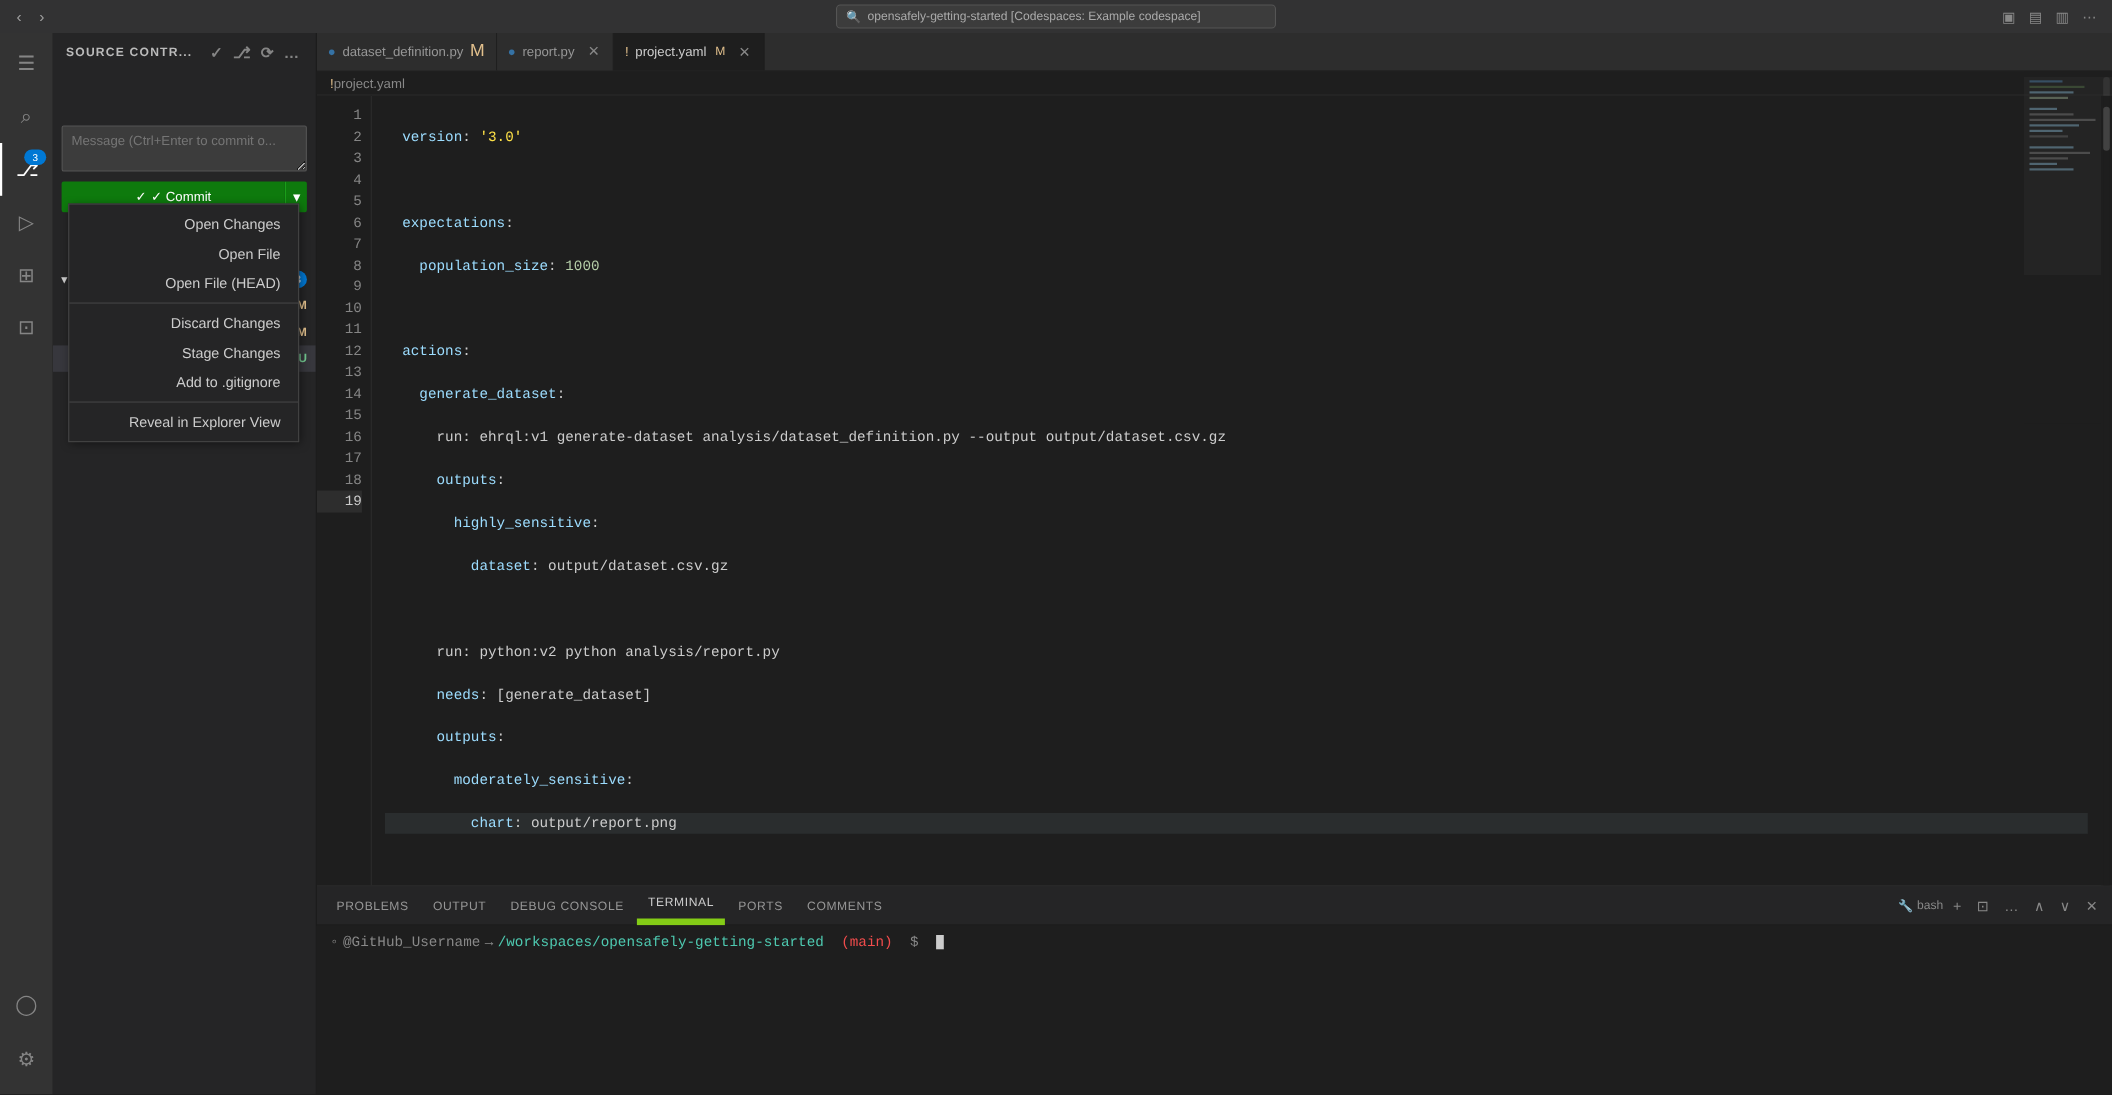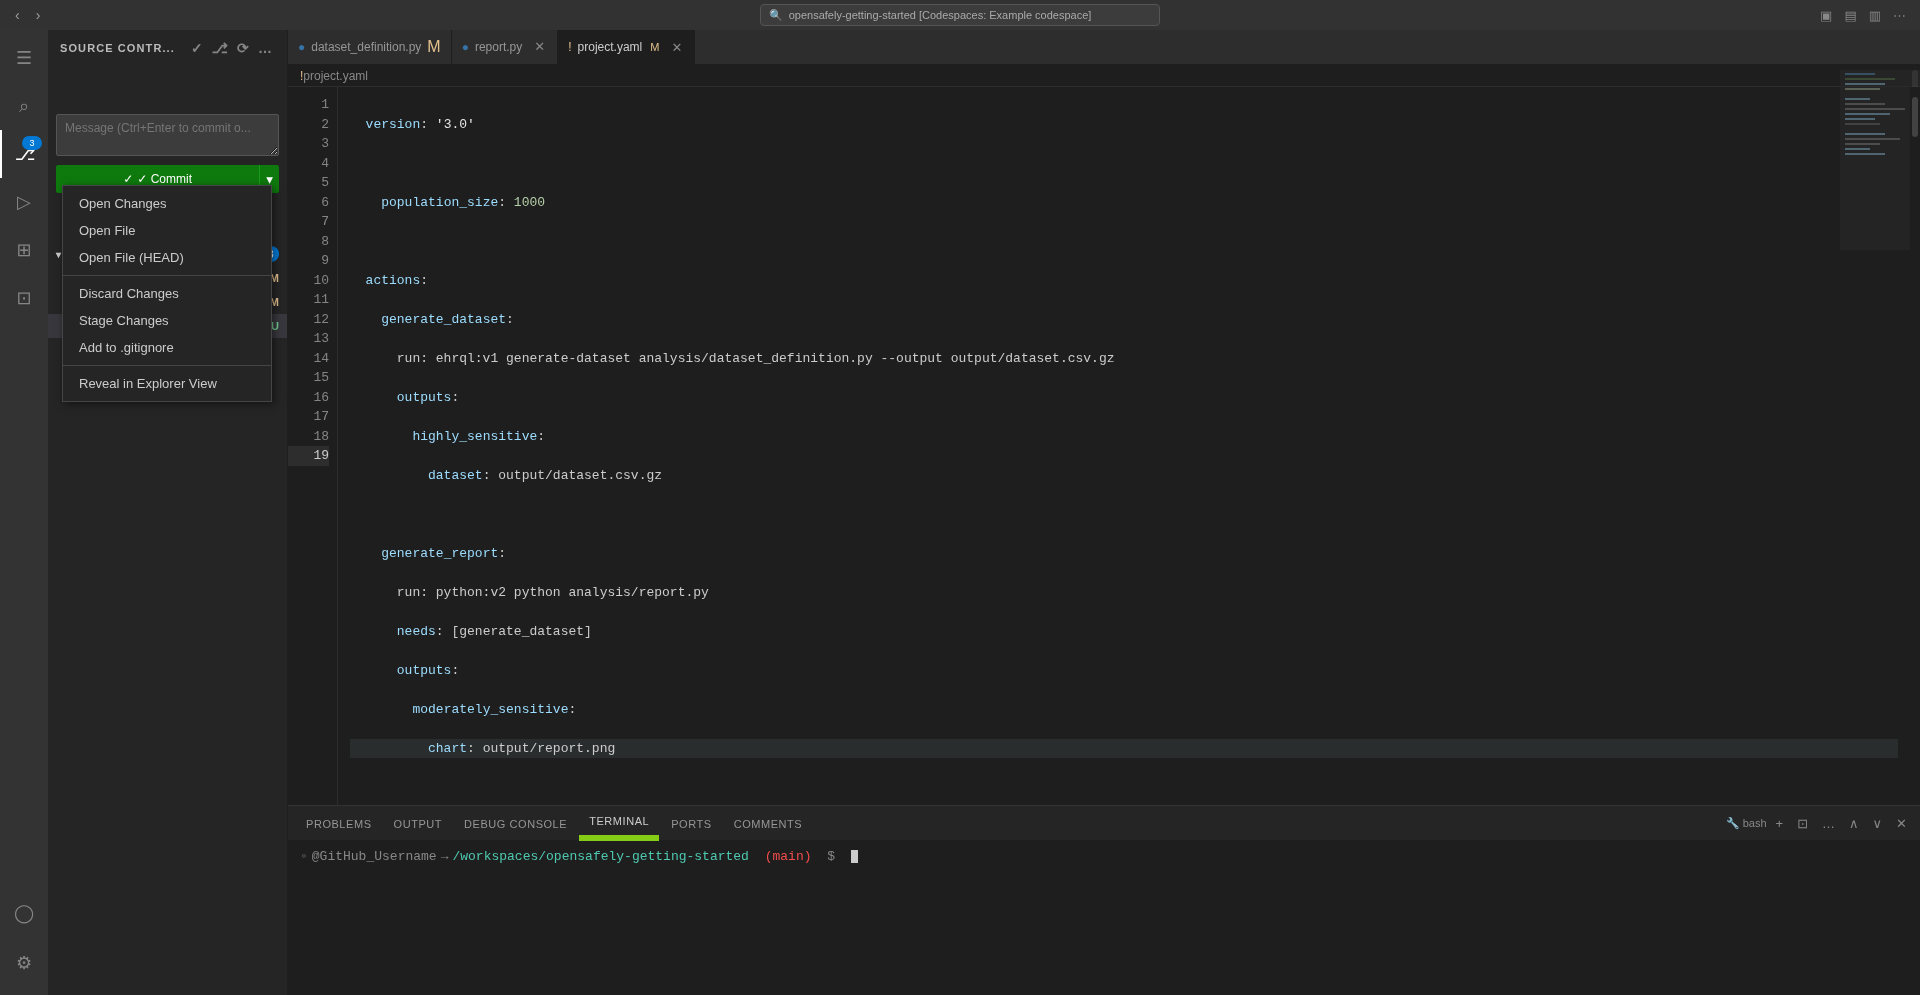--- a/index.html
+++ b/index.html
@@ -254,20 +254,21 @@
     #context-menu {
       position: absolute;
       left: 62px;
       top: 185px;
       width: 210px;
       background: #252526;
       border: 1px solid #454545;
       box-shadow: 2px 2px 8px rgba(0,0,0,0.5);
       z-index: 1000;
       padding: 4px 0;
+      text-align: right;
     }
     .menu-item {
       padding: 6px 16px;
       cursor: pointer;
       font-size: 13px;
       color: #cccccc;
     }
     .menu-separator {
       height: 1px;
       background: #454545;
@@ -376,21 +377,21 @@
       flex: 1;
       font-family: 'Courier New', monospace;
       font-size: 13px;
       line-height: 1.5;
       padding: 8px 12px;
       color: #cccccc;
       white-space: pre;
       overflow-x: auto;
     }
     .code-line { min-height: 19.5px; }
-    .str { color: #e5e5e5; }
+    .str { color: #fde047; }
     .num { color: #b5cea8; }
     .comment { color: #6a9955; }
     .key { color: #9cdcfe; }
 
     
     #terminal-panel {
       height: 220px;
       background: #1e1e1e;
       border-top: 1px solid #333;
       display: flex;
@@ -609,30 +610,30 @@
           <div>15</div>
           <div>16</div>
           <div>17</div>
           <div>18</div>
           <div style="background:#2d2d2d; color:#ccc;">19</div>
         </div>
 
         <div id="code-lines">
 <div class="code-line">  <span class="key">version</span>: <span class="str">'3.0'</span></div>
 <div class="code-line"></div>
+<div class="code-line">  <span class="key">expectations</span>:</div>
 <div class="code-line">    <span class="key">population_size</span>: <span class="num">1000</span></div>
 <div class="code-line"></div>
 <div class="code-line">  <span class="key">actions</span>:</div>
 <div class="code-line">    <span class="key">generate_dataset</span>:</div>
 <div class="code-line">      run: ehrql:v1 generate-dataset analysis/dataset_definition.py --output output/dataset.csv.gz</div>
 <div class="code-line">      <span class="key">outputs</span>:</div>
 <div class="code-line">        <span class="key">highly_sensitive</span>:</div>
 <div class="code-line">          <span class="key">dataset</span>: output/dataset.csv.gz</div>
 <div class="code-line"></div>
-<div class="code-line">    <span class="key">generate_report</span>:</div>
 <div class="code-line">      run: python:v2 python analysis/report.py</div>
 <div class="code-line">      <span class="key">needs</span>: [generate_dataset]</div>
 <div class="code-line">      <span class="key">outputs</span>:</div>
 <div class="code-line">        <span class="key">moderately_sensitive</span>:</div>
 <div class="code-line" style="background:#2a2d2e;">          <span class="key">chart</span>: output/report.png</div>
         </div>
 
         <div id="minimap">
           <svg width="80" height="320">
             <rect x="0" y="0" width="80" height="320" fill="#1e1e1e"></rect>

